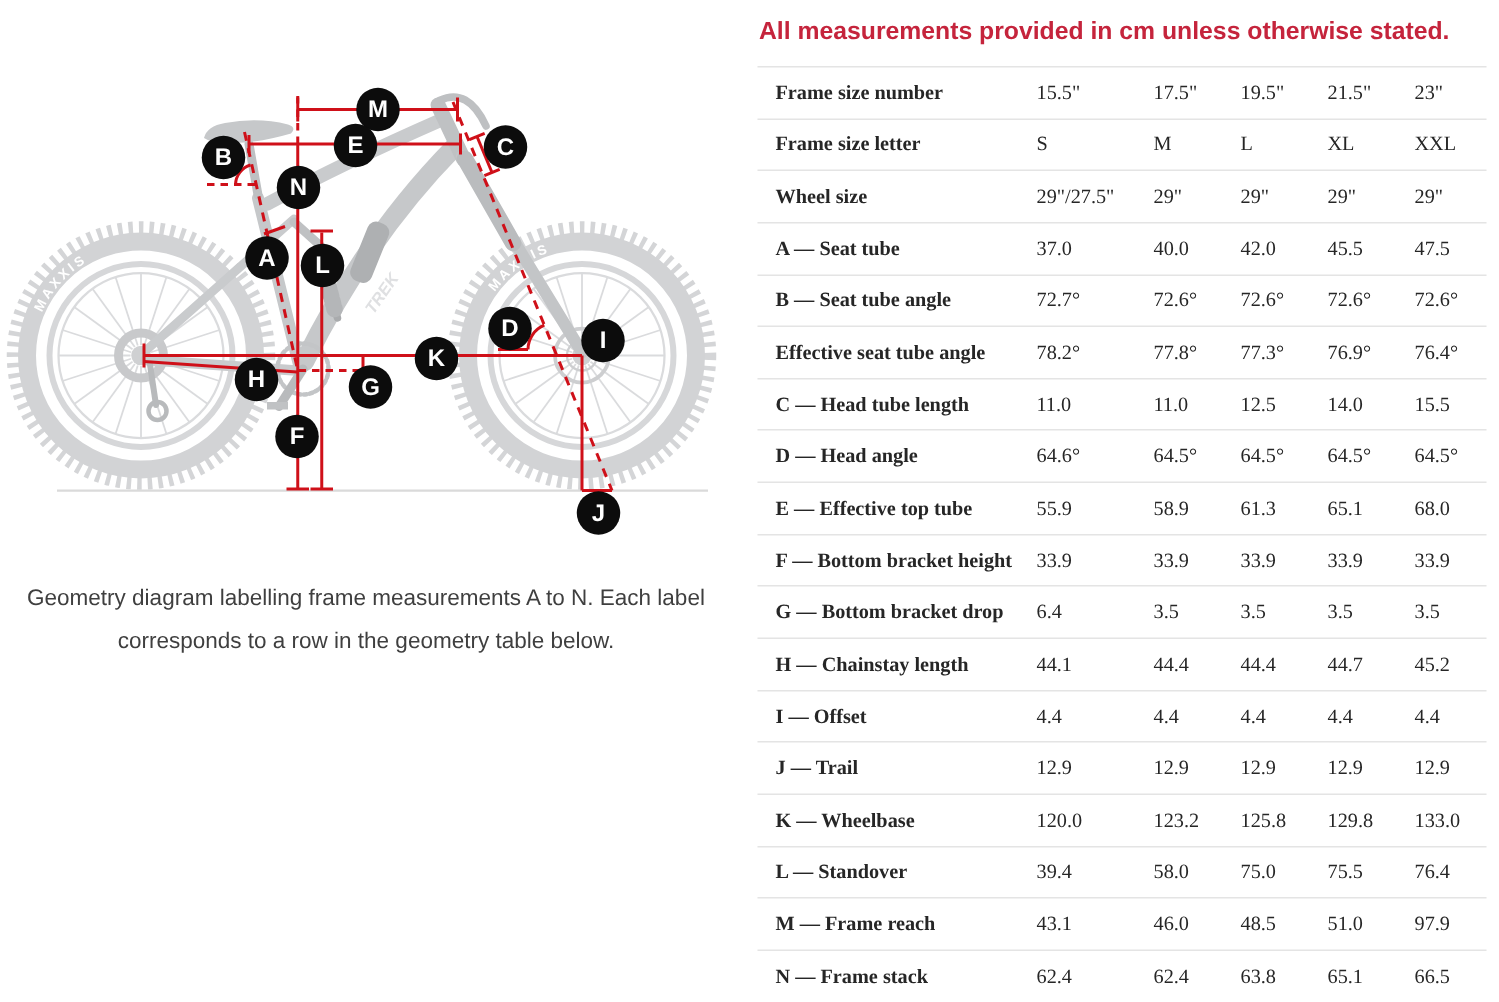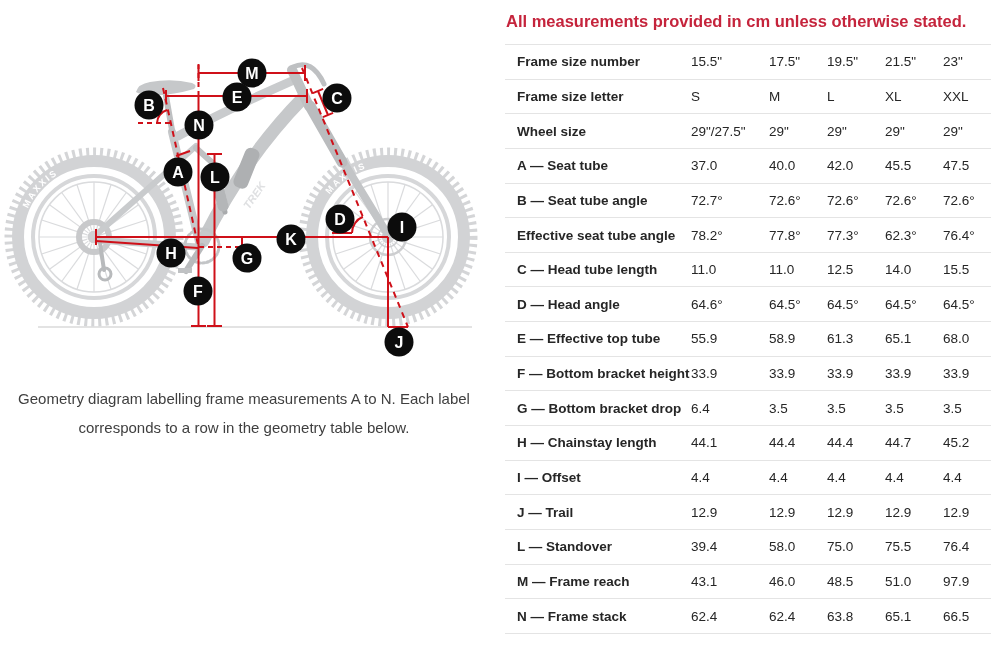--- a/index.html
+++ b/index.html
@@ -14,21 +14,21 @@
     position:absolute;left:8px;top:384px;width:472px;text-align:center;
     font-size:15px;color:#3f3f3f;line-height:29px;
   }
   .caption span{display:block;text-align:center;}
   
   .table-panel{position:absolute;left:505px;top:0;width:494px;height:492px;}
   .table-title{
     position:absolute;left:1px;top:12px;width:490px;
     font-size:16.5px;font-weight:700;color:#c5243c;
   }
-  .geo-table{position:absolute;left:0;top:44px;width:486px;border-top:1px solid #e4e4e4;}
+  .geo-table{position:absolute;left:0;top:44px;width:486px;border-top:1px solid #e4e4e4;font-family:Liberation Serif, serif;}
   .geo-row{
     display:grid;grid-template-columns:186px 78px 58px 58px 58px 1fr;
     align-items:center;height:33.65px;border-bottom:1px solid #e4e4e4;
   }
   .geo-row .lbl{font-weight:700;font-size:13.5px;color:#262626;padding-left:12px;white-space:nowrap;}
   .geo-row .val{font-size:13.5px;color:#262626;white-space:nowrap;}
 </style>
 </head>
 <body>
 
@@ -245,21 +245,21 @@
         <div class="val">72.6°</div>
         <div class="val">72.6°</div>
         <div class="val">72.6°</div>
         <div class="val">72.6°</div>
       </div>
       <div class="geo-row">
         <div class="lbl">Effective seat tube angle</div>
         <div class="val">78.2°</div>
         <div class="val">77.8°</div>
         <div class="val">77.3°</div>
-        <div class="val">62.3°</div>
+        <div class="val">76.9°</div>
         <div class="val">76.4°</div>
       </div>
       <div class="geo-row">
         <div class="lbl">C — Head tube length</div>
         <div class="val">11.0</div>
         <div class="val">11.0</div>
         <div class="val">12.5</div>
         <div class="val">14.0</div>
         <div class="val">15.5</div>
       </div>
@@ -313,20 +313,28 @@
       </div>
       <div class="geo-row">
         <div class="lbl">J — Trail</div>
         <div class="val">12.9</div>
         <div class="val">12.9</div>
         <div class="val">12.9</div>
         <div class="val">12.9</div>
         <div class="val">12.9</div>
       </div>
       <div class="geo-row">
+        <div class="lbl">K — Wheelbase</div>
+        <div class="val">120.0</div>
+        <div class="val">123.2</div>
+        <div class="val">125.8</div>
+        <div class="val">129.8</div>
+        <div class="val">133.0</div>
+      </div>
+      <div class="geo-row">
         <div class="lbl">L — Standover</div>
         <div class="val">39.4</div>
         <div class="val">58.0</div>
         <div class="val">75.0</div>
         <div class="val">75.5</div>
         <div class="val">76.4</div>
       </div>
       <div class="geo-row">
         <div class="lbl">M — Frame reach</div>
         <div class="val">43.1</div>

